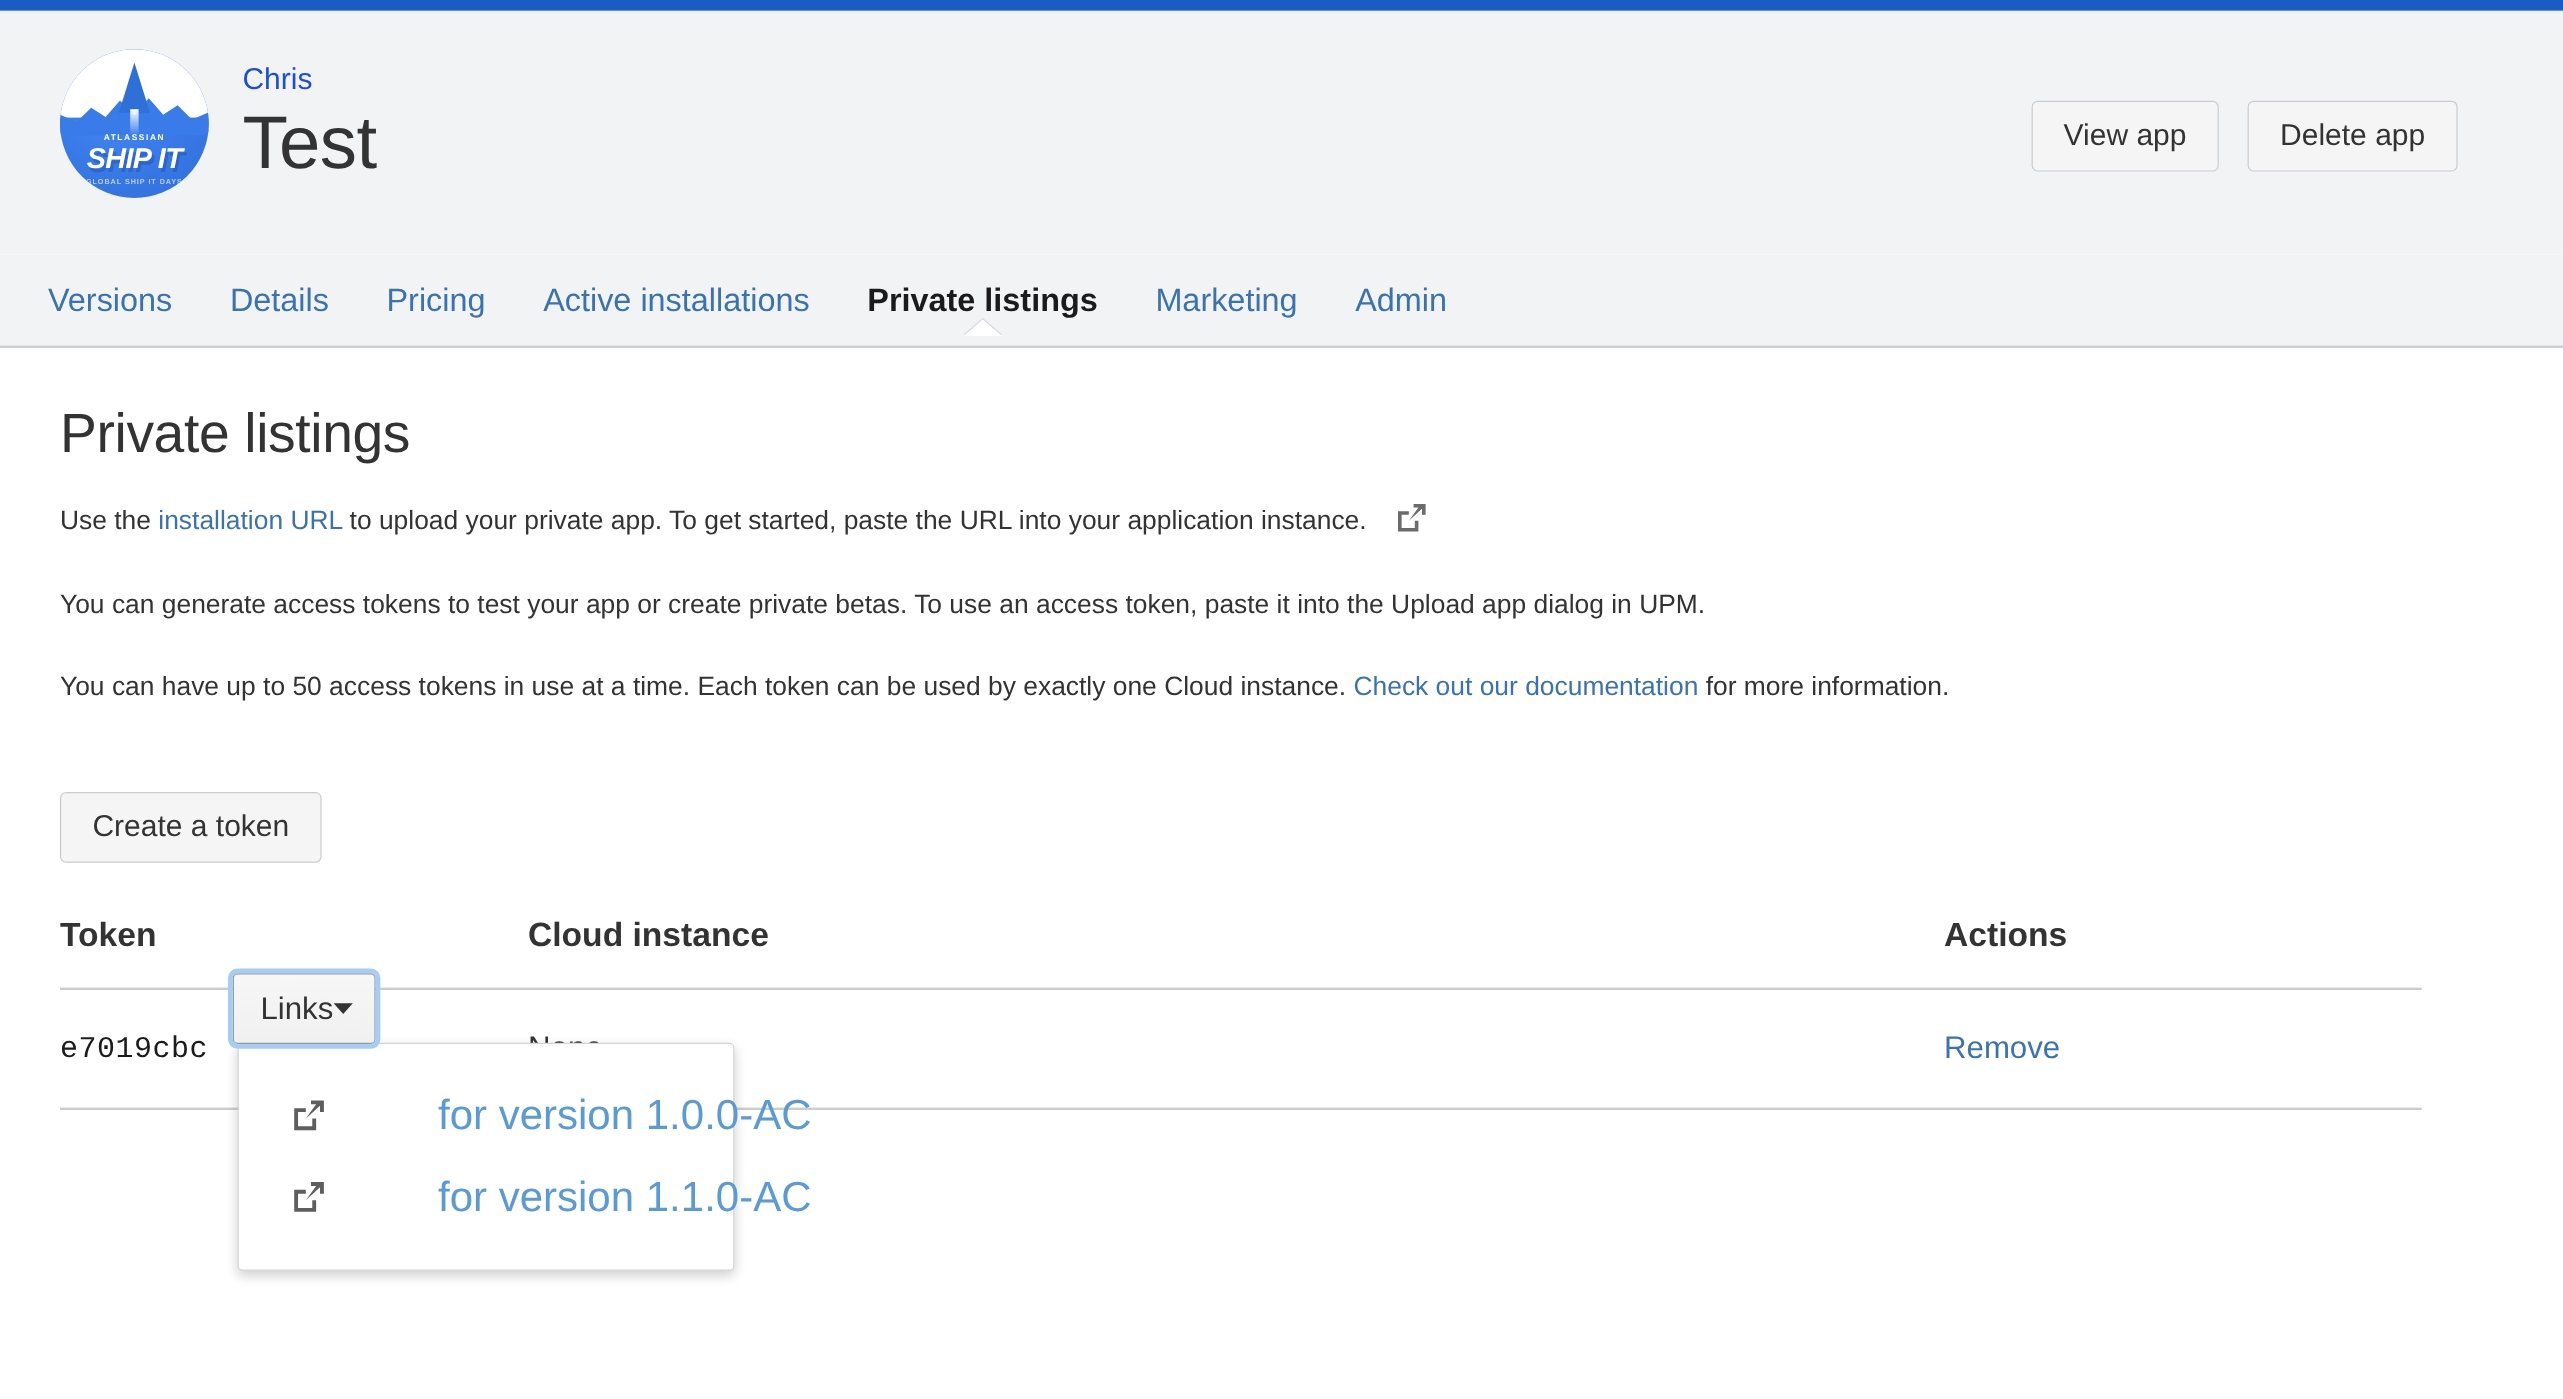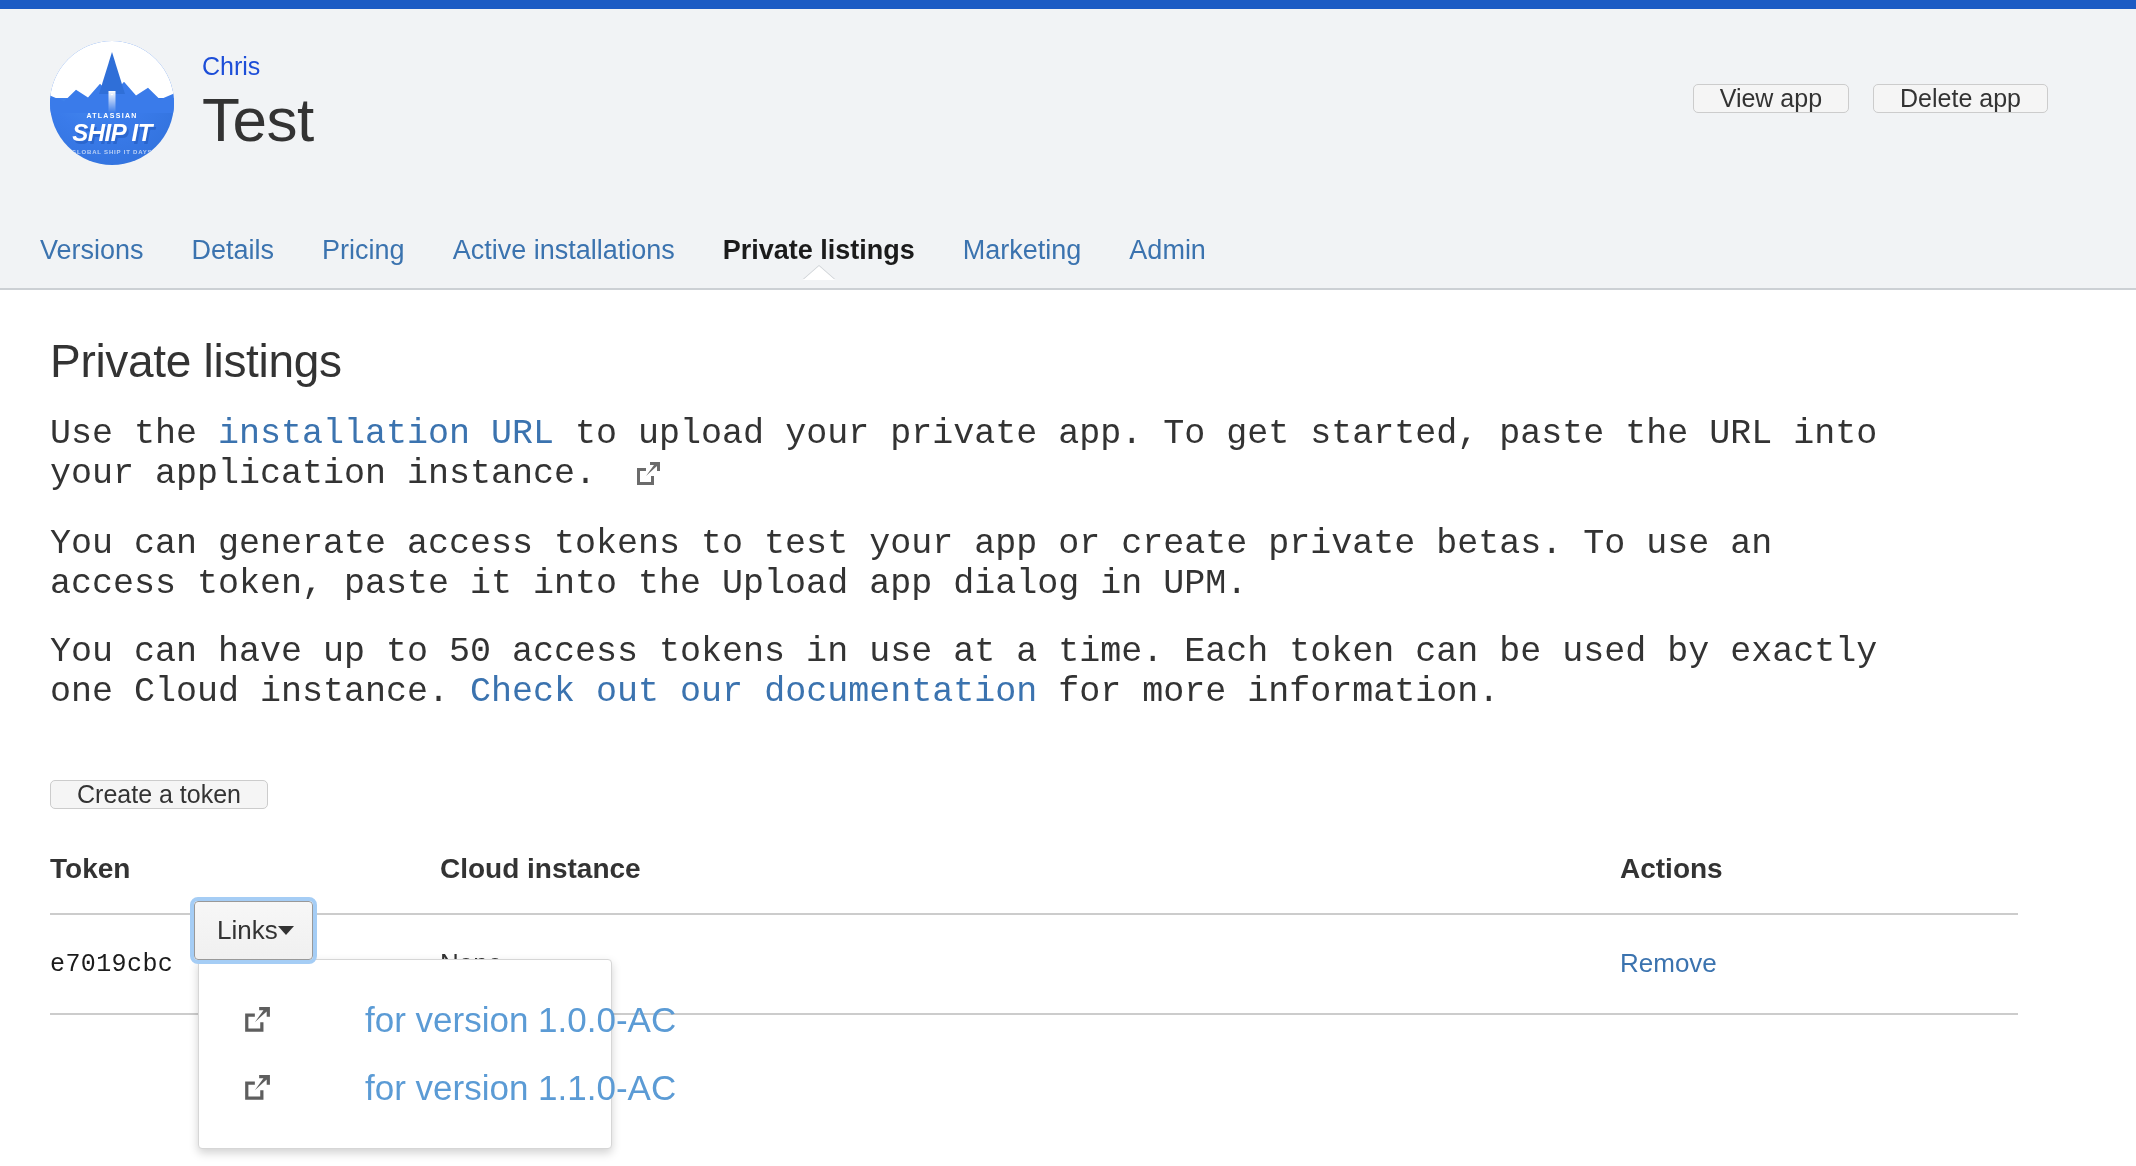--- a/index.html
+++ b/index.html
@@ -143,21 +143,21 @@
     gap: 24px;
   }
   .btn {
     font-family: "Liberation Sans", sans-serif;
     font-size: 25px;
     line-height: 1;
     color: #333333;
     background: #f5f5f5;
     border: 1px solid #cccccc;
     border-radius: 5px;
-    padding: 1px 26px;
+    padding: 16px 26px;
     cursor: pointer;
     white-space: nowrap;
   }
 
   
   .nav-tabs {
     background: #f1f3f5;
     border-bottom: 2px solid #ccd0d4;
     position: relative;
     height: 78px;
@@ -205,26 +205,25 @@
     background: #ffffff;
   }
   .page-title {
     font-size: 46px;
     font-weight: normal;
     color: #333333;
     margin: 0 0 26px 0;
     letter-spacing: -0.3px;
   }
   .para {
-    font-size: 35px;
+    font-size: 22px;
     line-height: 40px;
     color: #333333;
     margin: 0 0 28px 0;
     max-width: 1860px;
-    font-family: Liberation Mono, monospace;
   }
   .para.tight { margin-bottom: 30px; }
   .link {
     color: #3b73af;
     text-decoration: none;
     cursor: pointer;
   }
 
   .ext-icon {
     display: inline-block;

